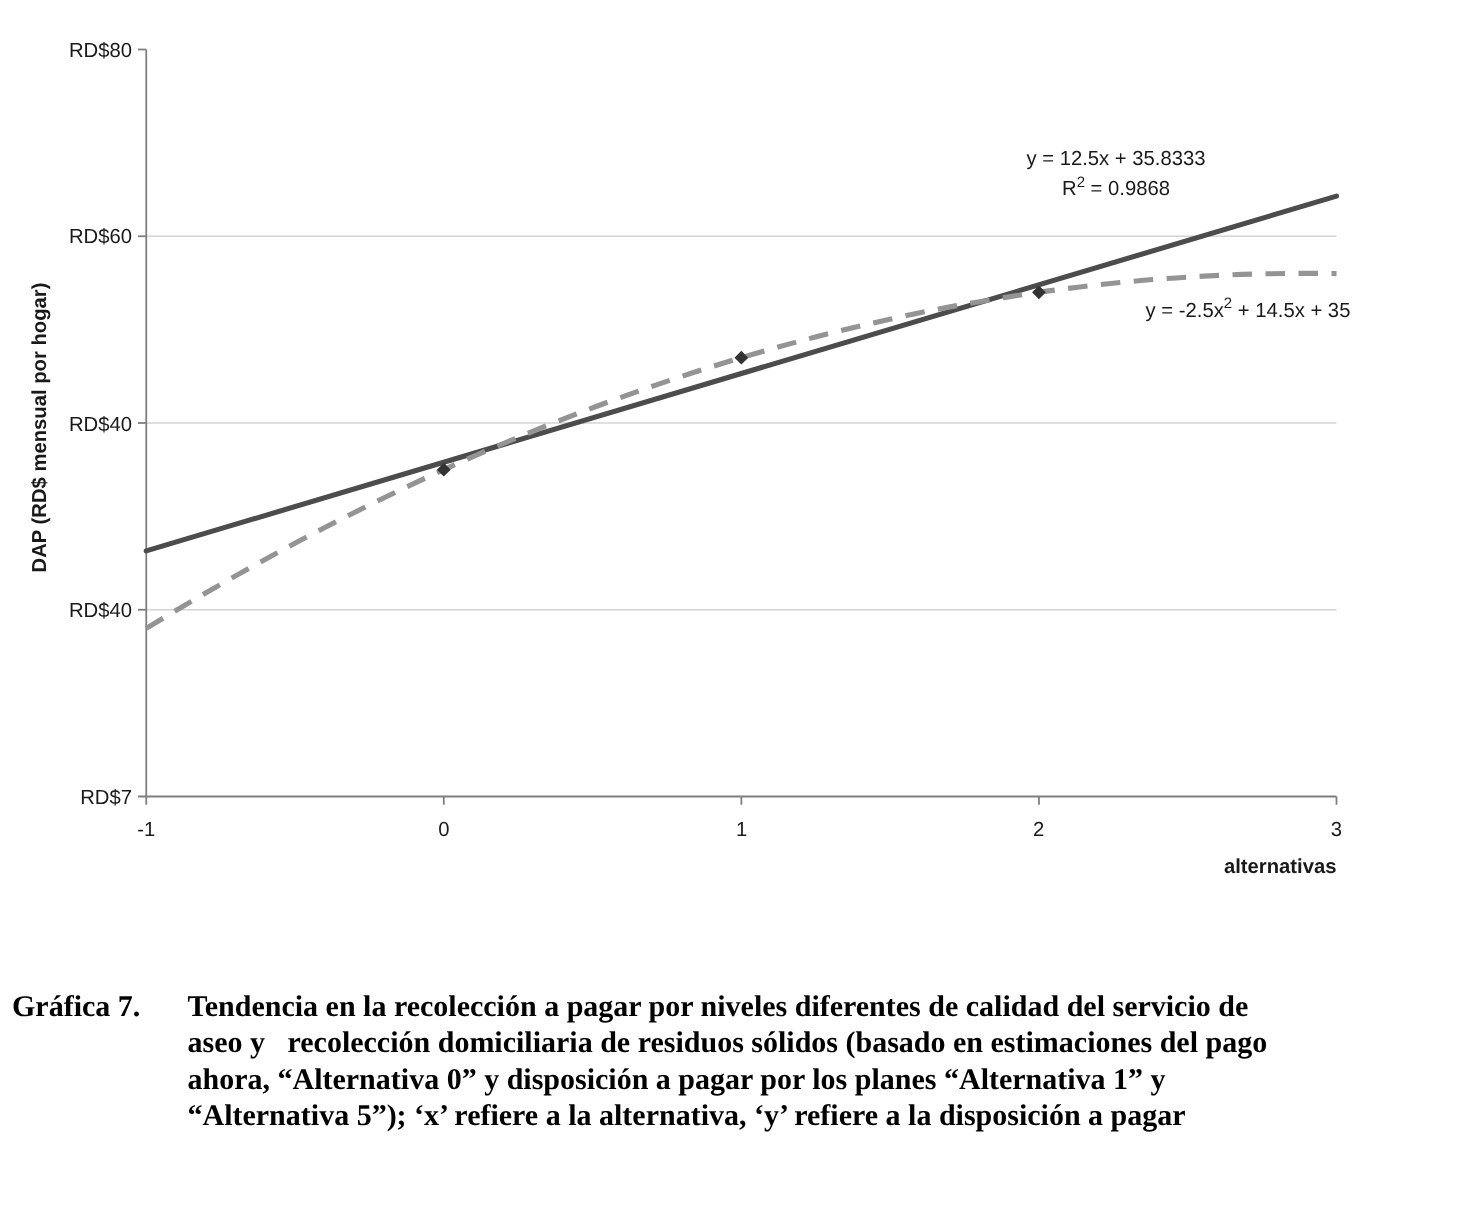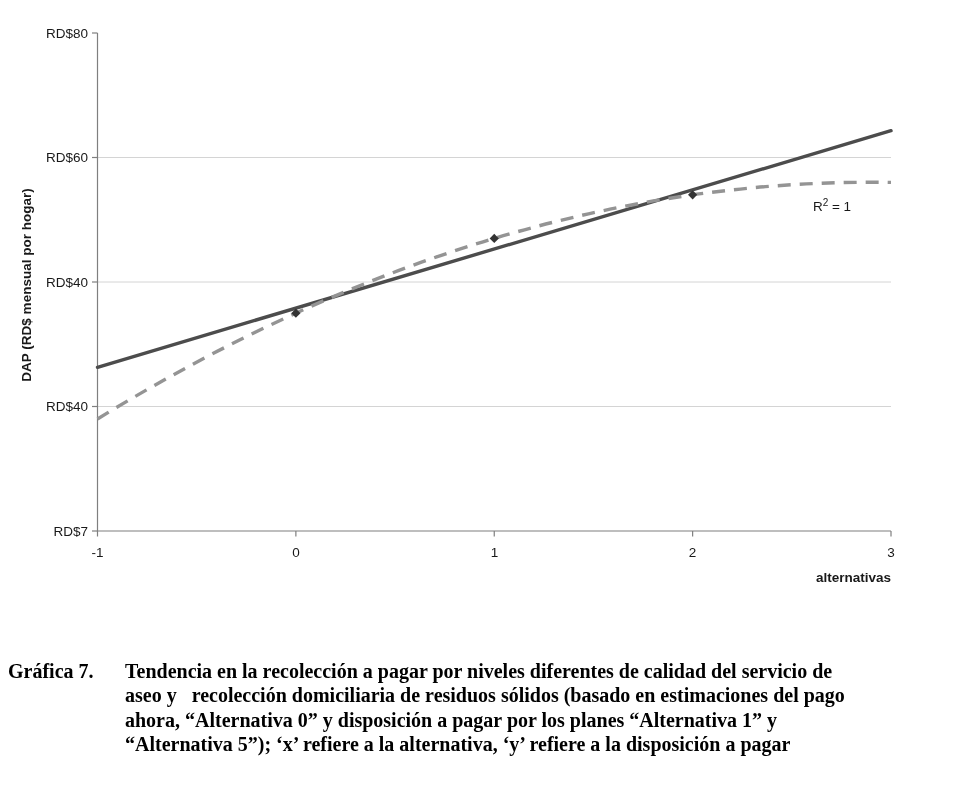--- a/index.html
+++ b/index.html
@@ -128,23 +128,27 @@
     <span class="xtick" style="left:266px">0</span>
     <span class="xtick" style="left:464.5px">1</span>
     <span class="xtick" style="left:662.5px">2</span>
     <span class="xtick" style="left:861px">3</span>
 
     <div id="x-axis-title">alternativas</div>
     <div id="y-axis-title">
       <span>DAP (RD$ mensual por hogar)</span>
     </div>
 
+    <div id="eq-linear" class="equation">
+      <div><span>y = 12.5x + 35.8333</span></div>
+      <div><span>R</span><sup>2</sup><span> = 0.9868</span></div>
+    </div>
 
     <div id="eq-poly" class="equation">
-      <div><span>R</span><sup>2</sup><span> = 1</span></div>
+      <div><span>y = -2.5x</span><sup>2</sup><span> + 14.5x + 35</span></div>
     </div>
   </div>
 
   <div id="caption">
     <span id="caption-label">Gráfica 7.</span>
     <span class="caption-line cl-0">Tendencia en la recolección a pagar por niveles diferentes de calidad del servicio de</span>
     <span class="caption-line cl-1">aseo y   recolección domiciliaria de residuos sólidos (basado en estimaciones del pago</span>
     <span class="caption-line cl-2">ahora, “Alternativa 0” y disposición a pagar por los planes “Alternativa 1” y</span>
     <span class="caption-line cl-3">“Alternativa 5”); ‘x’ refiere a la alternativa, ‘y’ refiere a la disposición a pagar</span>
   </div>

